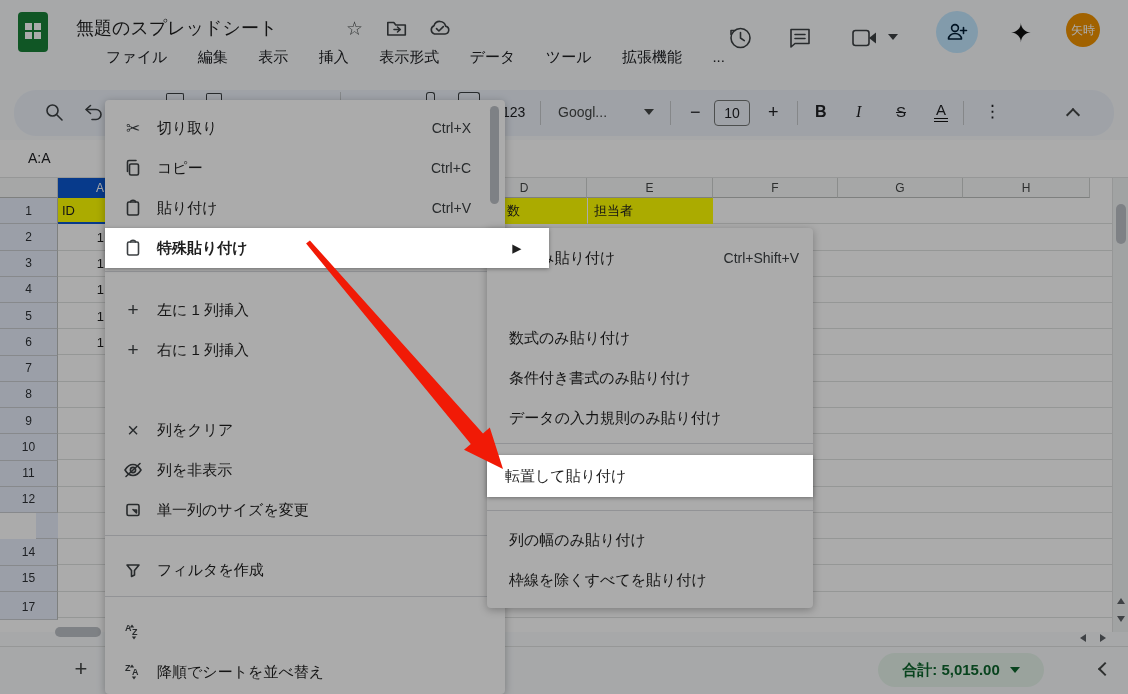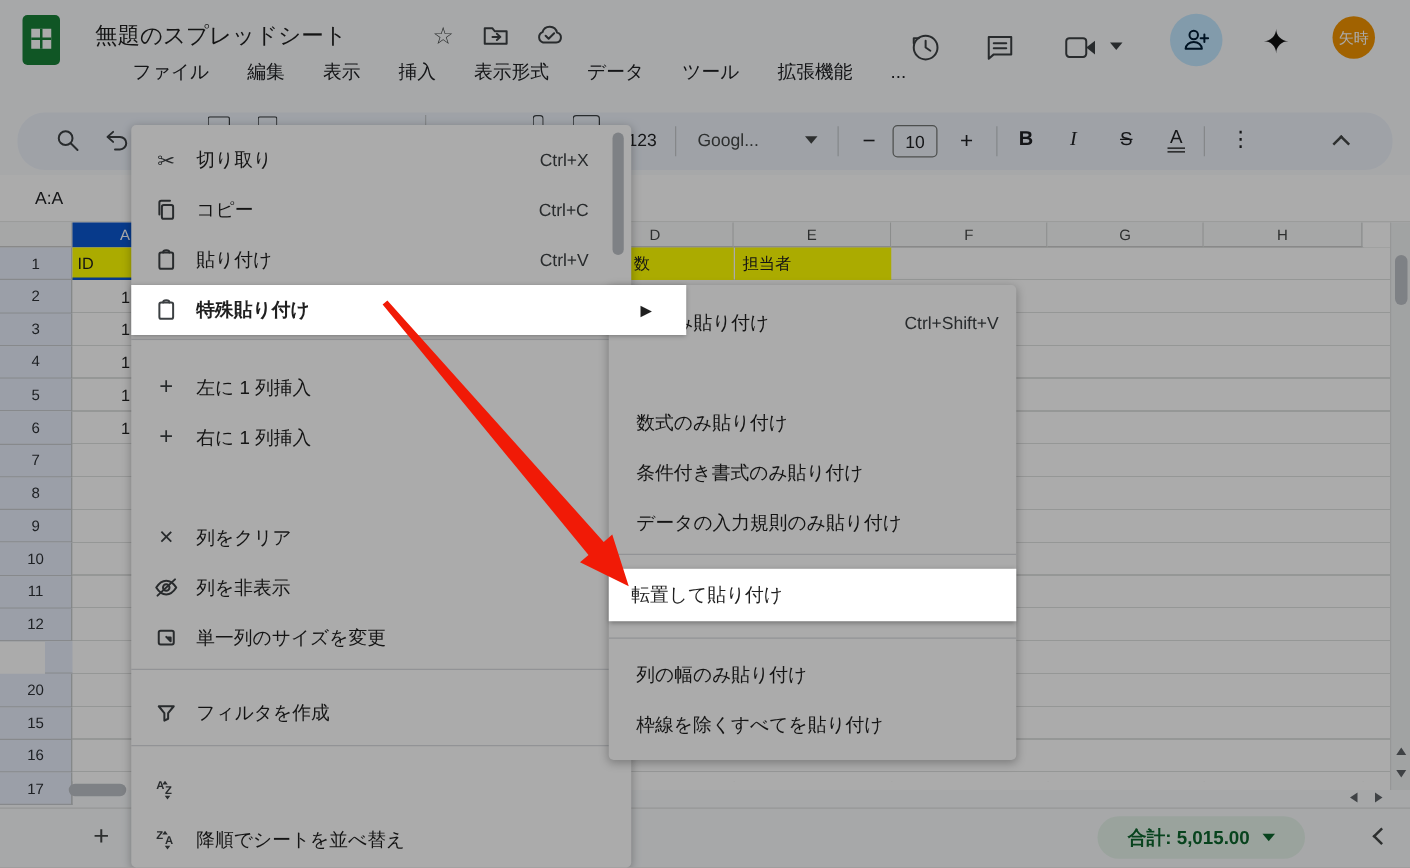--- a/index.html
+++ b/index.html
@@ -156,24 +156,24 @@
         <div class="rowhead abs" style="left: 0px; top: 98.75px; width: 58px; height: 26.25px;">4</div>
         <div class="rowhead abs" style="left: 0px; top: 125px; width: 58px; height: 26.25px;">5</div>
         <div class="rowhead abs" style="left: 0px; top: 151.25px; width: 58px; height: 26.25px;">6</div>
         <div class="rowhead abs" style="left: 0px; top: 177.5px; width: 58px; height: 26.25px;">7</div>
         <div class="rowhead abs" style="left: 0px; top: 203.75px; width: 58px; height: 26.25px;">8</div>
         <div class="rowhead abs" style="left: 0px; top: 230px; width: 58px; height: 26.25px;">9</div>
         <div class="rowhead abs" style="left: 0px; top: 256.25px; width: 58px; height: 26.25px;">10</div>
         <div class="rowhead abs" style="left: 0px; top: 282.5px; width: 58px; height: 26.25px;">11</div>
         <div class="rowhead abs" style="left: 0px; top: 308.75px; width: 58px; height: 26.25px;">12</div>
         <div class="rowhead abs" style="left: 0px; top: 335px; width: 58px; height: 26.25px; margin-left: 36px;">13</div>
-        <div class="rowhead abs" style="left: 0px; top: 361.25px; width: 58px; height: 26.25px;">20</div>
+        <div class="rowhead abs" style="left: 0px; top: 361.25px; width: 58px; height: 26.25px;">14</div>
         <div class="rowhead abs" style="left: 0px; top: 387.5px; width: 58px; height: 26.25px;">15</div>
         <div class="rowhead abs" style="left: 0px; top: 413.75px; width: 58px; height: 26.25px;">16</div>
-        <div class="rowhead abs" style="left: 0px; top: 440px; width: 58px; height: 26.25px;">17</div>
+        <div class="rowhead abs" style="left: 0px; top: 416px; width: 58px; height: 26.25px;">17</div>
       </div>
 
     <div class="abs gridline" style="left:587px;top:20px;height:427px;"></div>
     <div class="abs gridline" style="left:713px;top:20px;height:427px;"></div>
     <div class="abs gridline" style="left:838px;top:20px;height:427px;"></div>
     <div class="abs gridline" style="left:963px;top:20px;height:427px;"></div>
     <div class="abs gridline" style="left:1090px;top:20px;height:427px;"></div>
     <div class="abs gridline" style="left:1112px;top:20px;height:427px;"></div>
 
     <div class="abs" style="left:58px;top:20px;width:1054px;height:427px;background:repeating-linear-gradient(#ffffff 0 25.25px,#dfe1e0 25.25px 26.25px);"></div>

